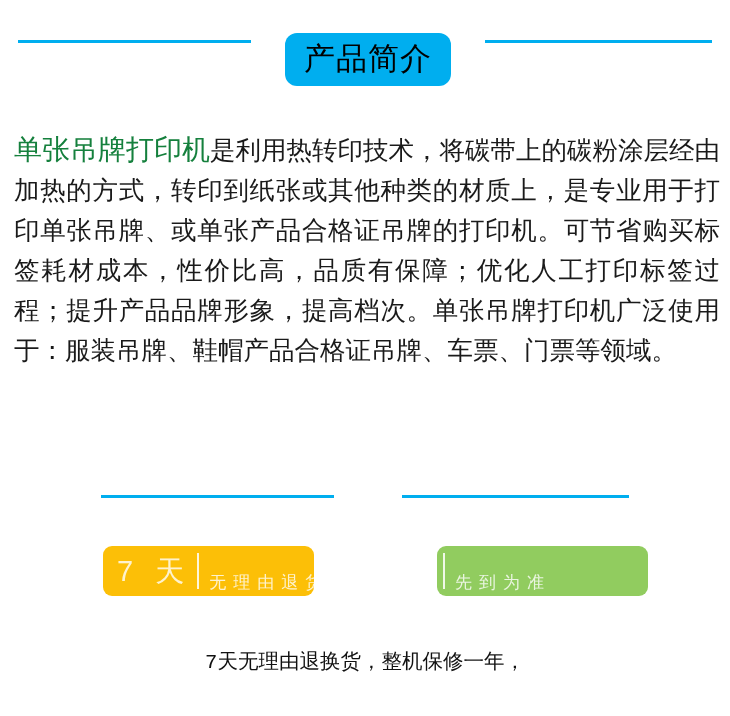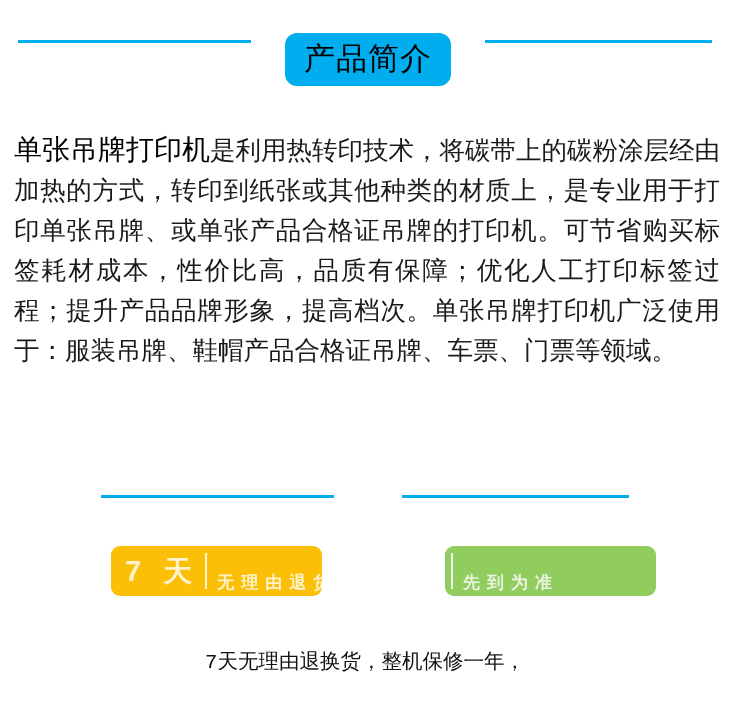--- a/index.html
+++ b/index.html
@@ -56,33 +56,32 @@
     top: 104px;
     width: 706px;
     font-size: 25.5px;
     line-height: 40px;
     color: #1a1a1a;
     text-align: justify;
     text-justify: inter-ideograph;
     letter-spacing: 0px;
   }
   .intro .kw {
-    color: #000000;
+    color: #15803d;
     font-size: 28px;
     font-weight: 400;
   }
 
   
   .pill-row {
     position: absolute;
     top: 546px;
-    left: 8px;
+    left: 0;
     width: 652px;
     height: 52px;
-    font-weight: bold;
   }
   .pill {
     position: absolute;
     top: 0;
     height: 50px;
     border-radius: 9px;
     display: flex;
     align-items: center;
     box-sizing: border-box;
   }

